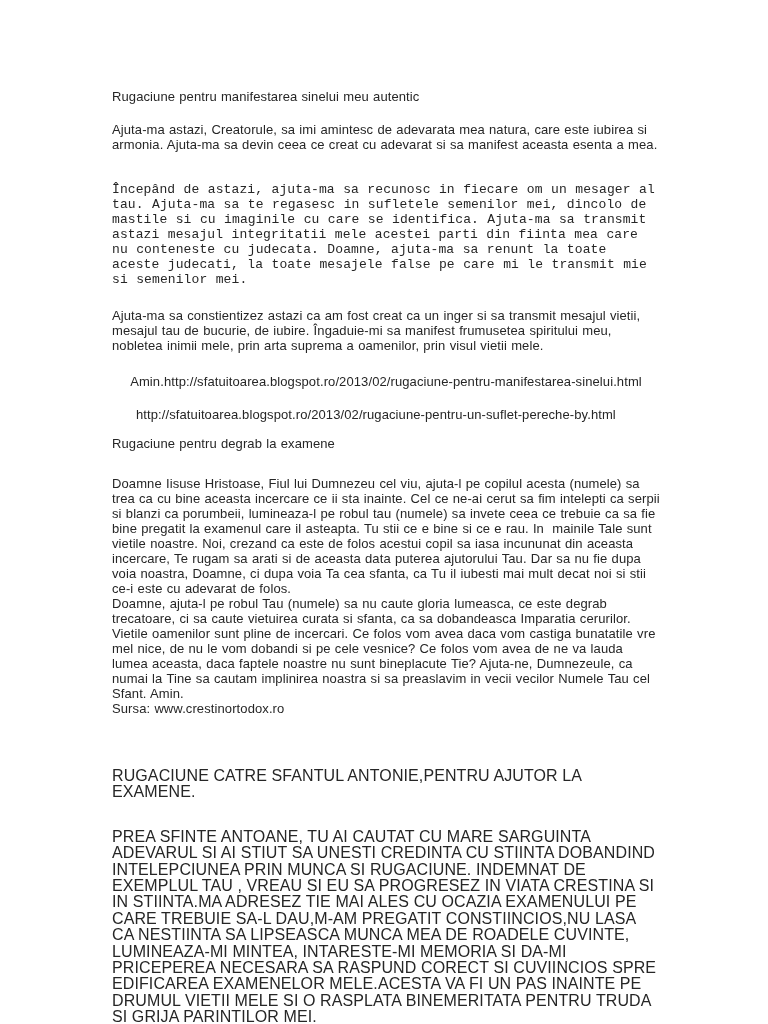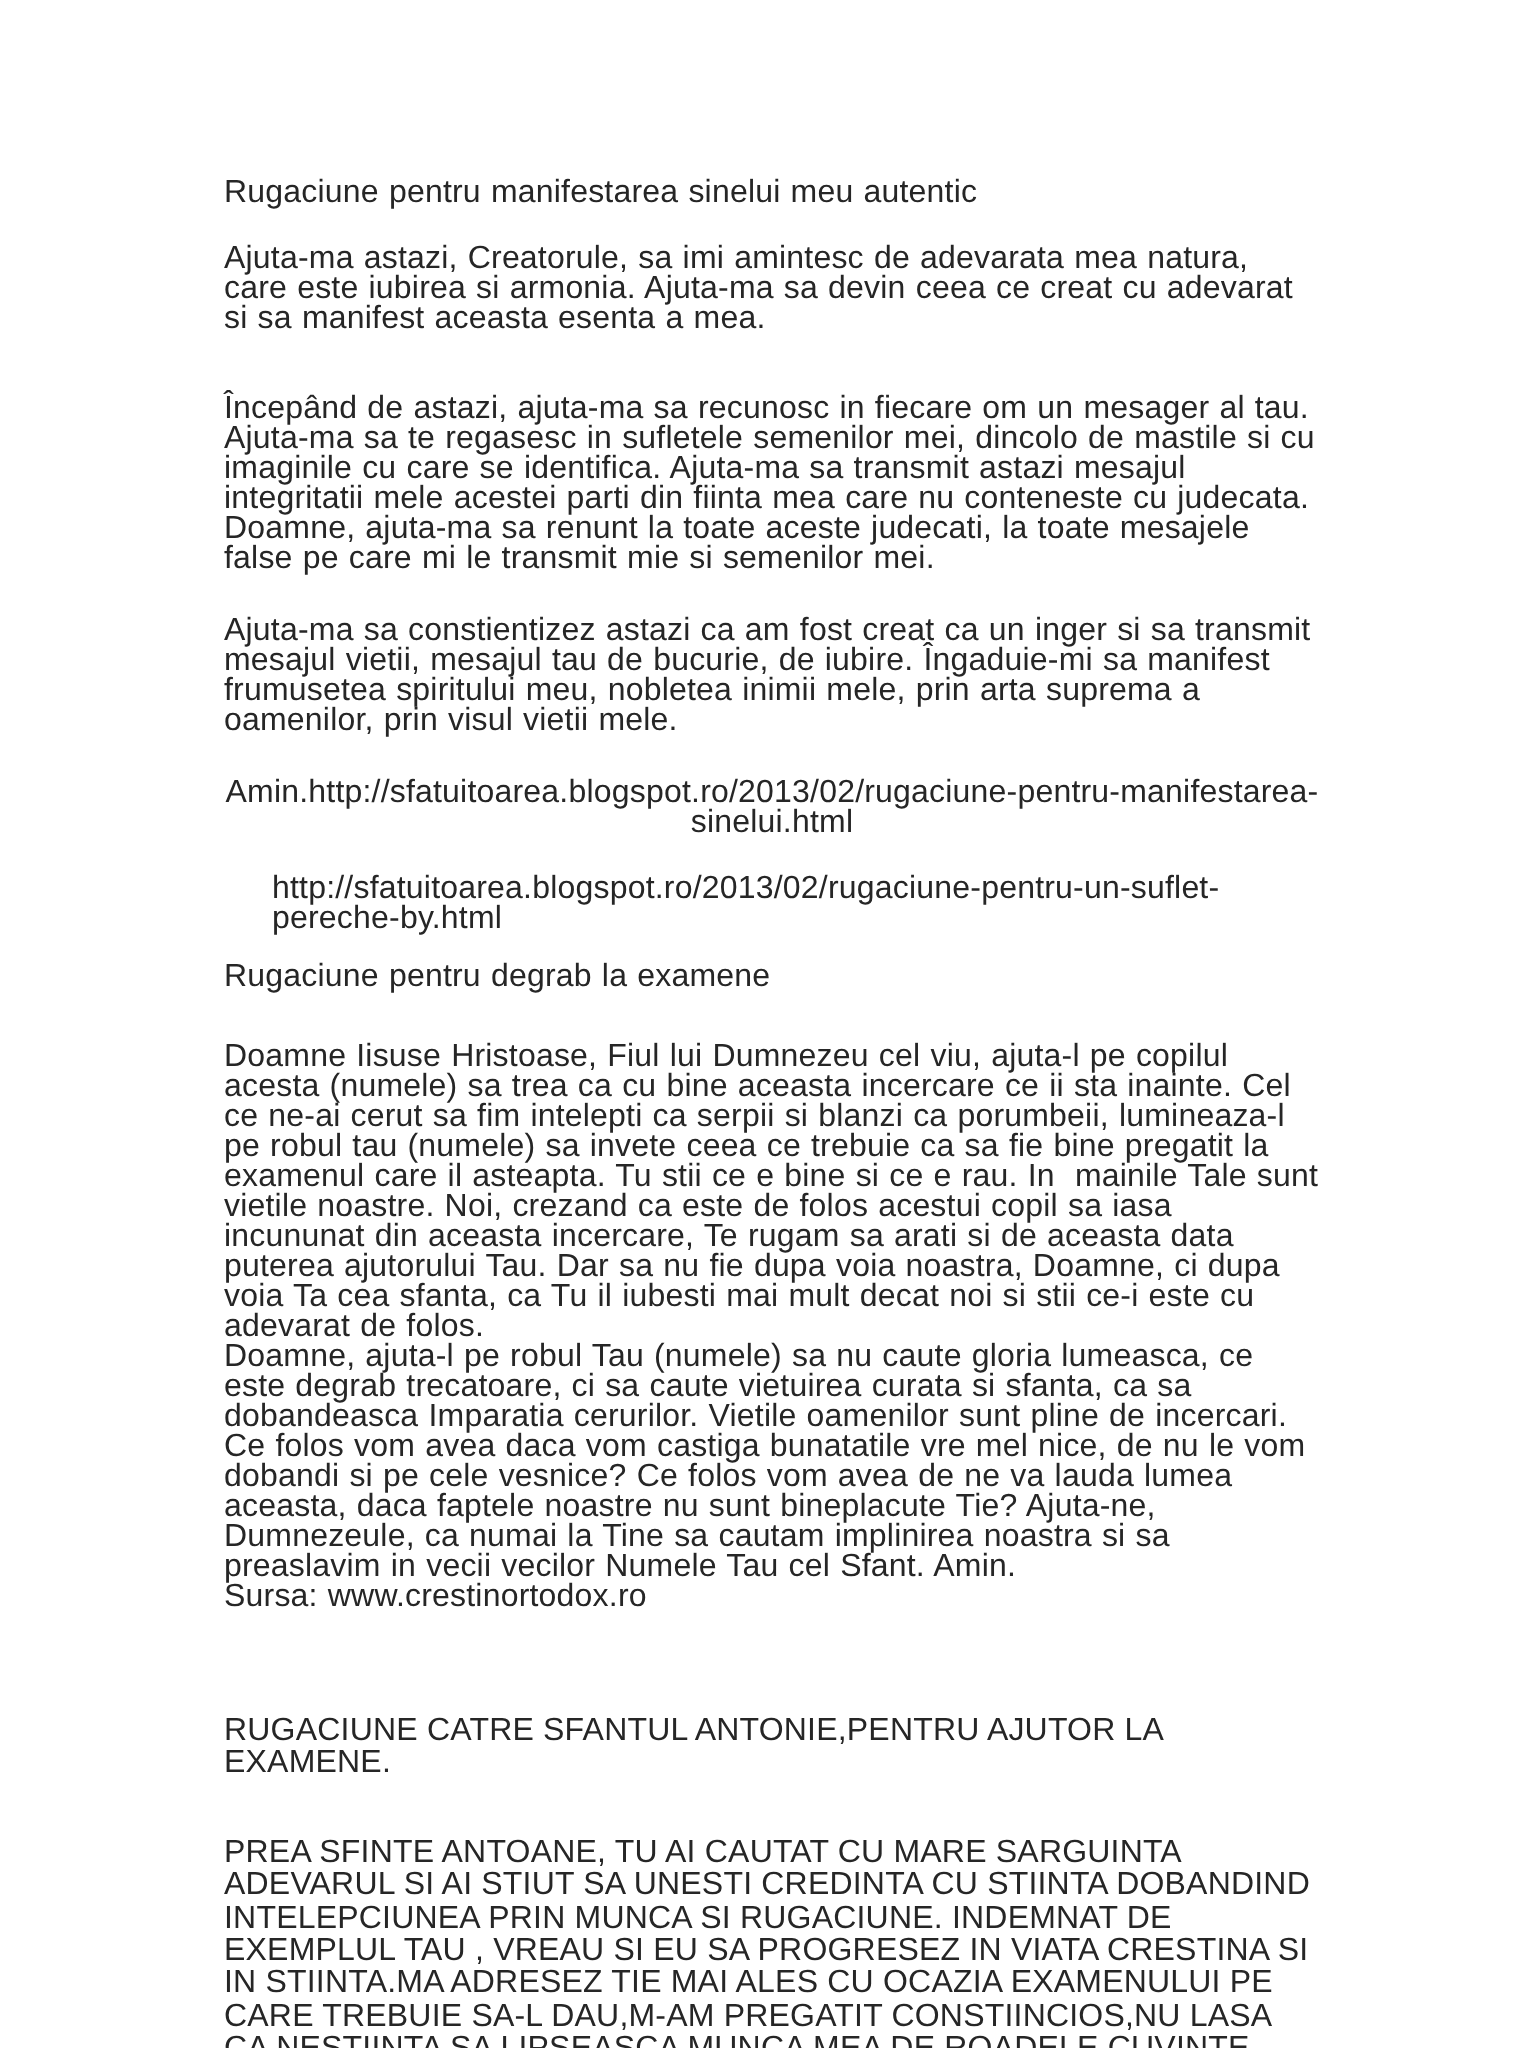--- a/index.html
+++ b/index.html
@@ -16,30 +16,30 @@
     font-family: "Liberation Sans", sans-serif;
     color: #262626;
   }
   .content {
     position: absolute;
     top: 89px;
     left: 112px;
     width: 548px;
   }
   .para {
-    font-size: 16px;
+    font-size: 13px;
     line-height: 15px;
     white-space: pre-wrap;
     margin: 0;
     letter-spacing: 0.1px;
     word-spacing: 0.5px;
   }
   .mb-title1 { margin-bottom: 18px; }
   .mb-para1  { margin-bottom: 30px; }
-  .mb-para2  { margin-bottom: 21px; }
+  .mb-para2  { margin-bottom: 21px; font-family: Liberation Mono, monospace; }
   .mb-para3  { margin-bottom: 21px; }
   .mb-link1  { margin-bottom: 18px; text-align: center; }
   .mb-link2  { margin-bottom: 14px; margin-left: 24px; }
   .mb-title2 { margin-bottom: 25px; }
   .mb-prayer { margin-bottom: 0; }
   .mb-source { margin-bottom: 52px; }
   .caps {
     font-size: 16px;
     line-height: 16.4px;
     white-space: pre-wrap;

